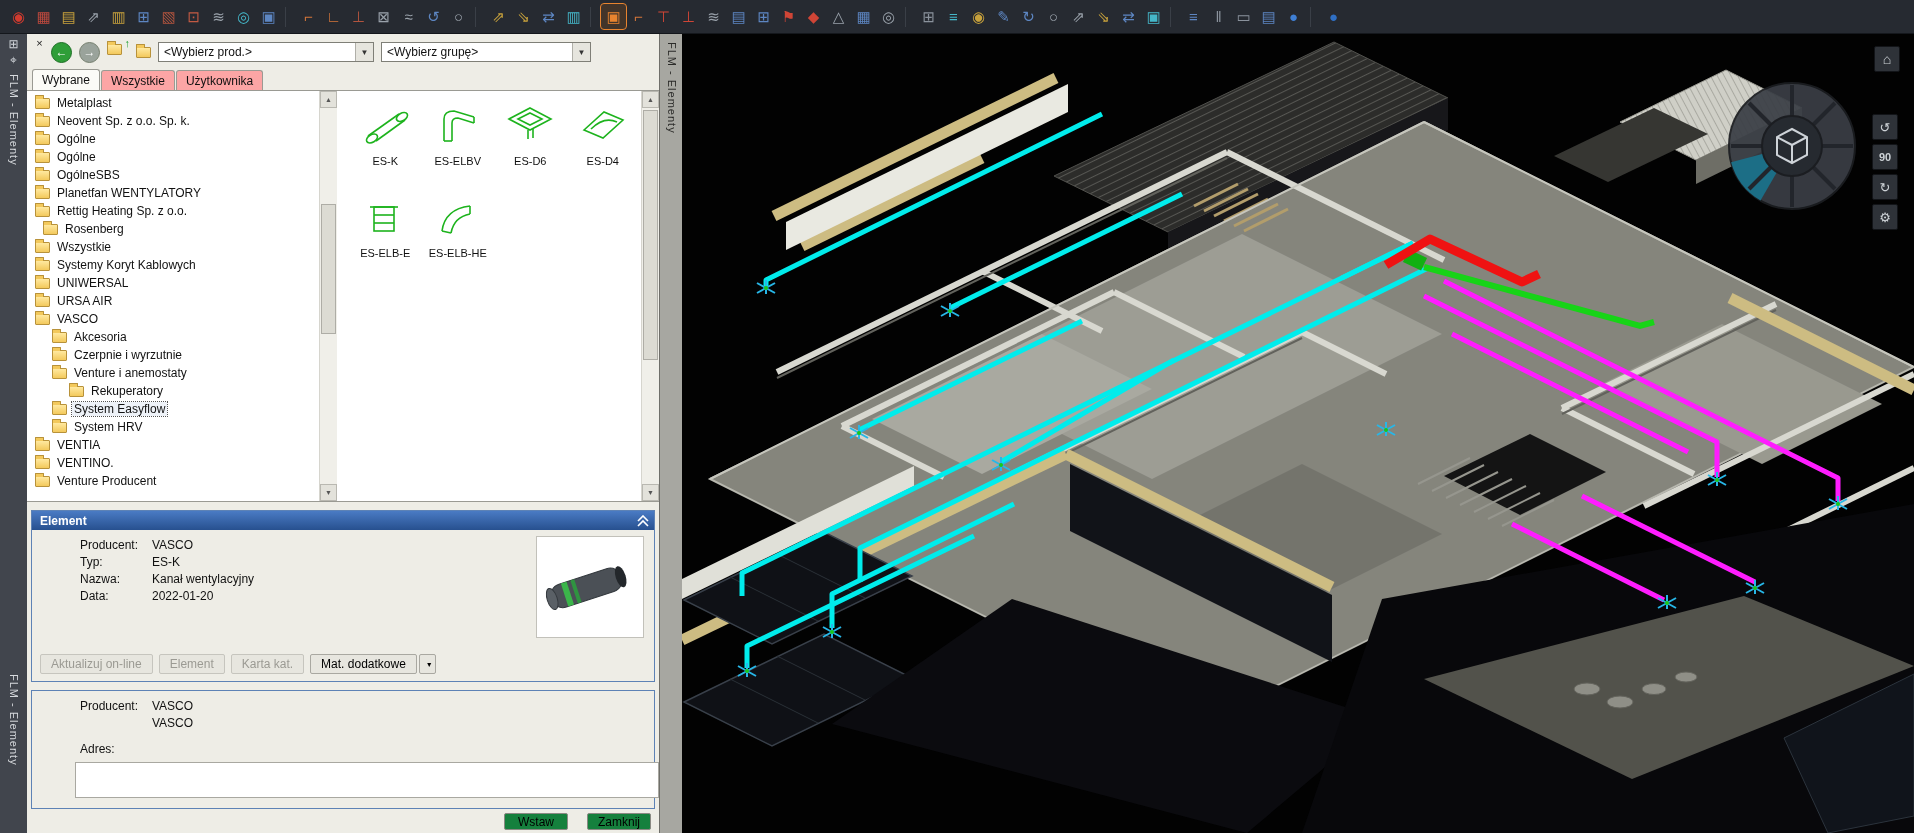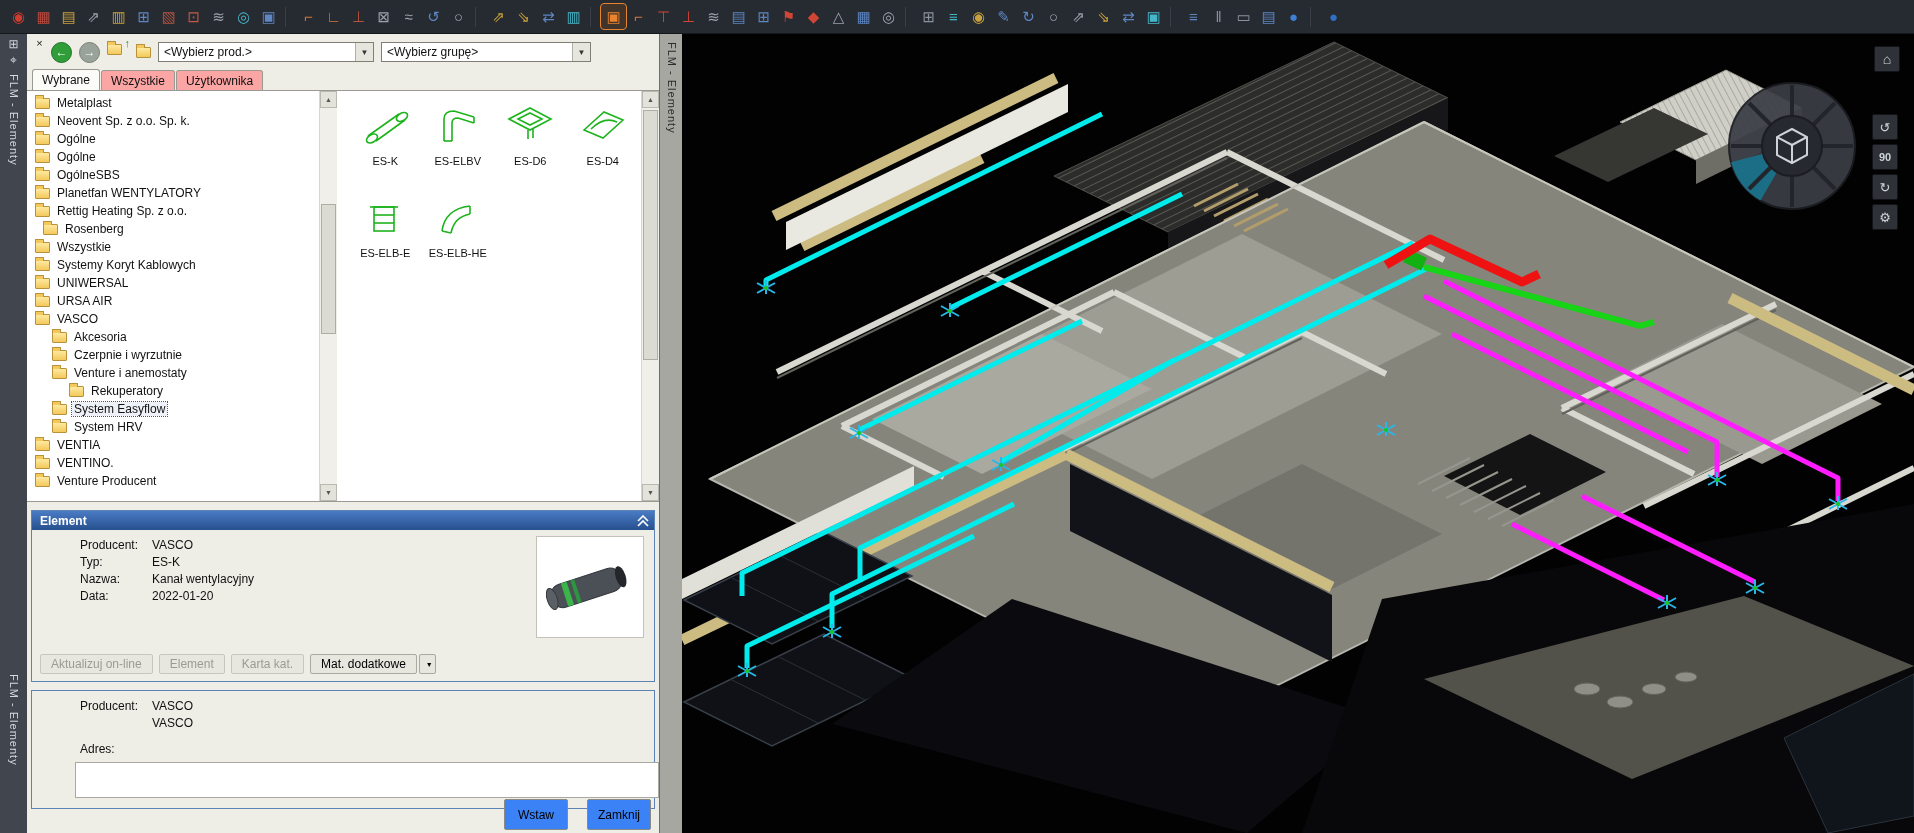--- a/index.html
+++ b/index.html
@@ -75,21 +75,21 @@
   .flab{width:72px;flex:0 0 auto;}
   .fval{max-width:380px;}
   .imgbox{position:absolute;right:10px;top:6px;width:106px;height:100px;background:#fff;border:1px solid #c2c1ba;}
   .ebtns{display:flex;gap:6px;padding:6px 0 7px 8px;}
   .btn{height:20px;padding:0 10px;font-size:12px;background:#e7e6df;border:1px solid #a9a8a1;border-radius:2px;
        font-family:"Liberation Sans",sans-serif;}
   .btn:disabled{color:#9b9a93;border-color:#c6c5be;}
   .dropbtn{width:17px;height:20px;font-size:7px;background:#e7e6df;border:1px solid #a9a8a1;border-radius:2px;margin-left:-4px;}
   .addr-box{margin:6px 8px 8px 0;margin-left:-5px;width:584px;height:36px;background:#fff;border:1px solid #a9a8a1;box-sizing:border-box;}
   .pal-footer{position:absolute;bottom:3px;right:8px;display:flex;gap:19px;}
-  .fbtn{width:64px;height:31px;font-size:12px;background:#3b82f6;border:1px solid #8a8983;border-radius:2px;
+  .fbtn{width:64px;height:17px;font-size:12px;background:#15803d;border:1px solid #8a8983;border-radius:2px;
         font-family:"Liberation Sans",sans-serif;}
 
   
   .viewport{position:absolute;left:682px;top:34px;width:1232px;height:799px;background:#000;overflow:hidden;}
   .scene{position:absolute;left:0;top:0;width:1232px;height:799px;}
   .wheel{position:absolute;left:1043px;top:45px;width:134px;height:134px;}
   .vp-home{position:absolute;right:14px;top:12px;width:24px;height:24px;background:#2e3238;border:1px solid #121418;
            color:#cdd2d6;font-size:14px;display:flex;align-items:center;justify-content:center;border-radius:2px;}
   .vp-navcol{position:absolute;right:16px;top:80px;display:flex;flex-direction:column;gap:4px;}
   .vpbtn{width:24px;height:24px;background:#2e3238;border:1px solid #121418;color:#cdd2d6;font-size:13px;

